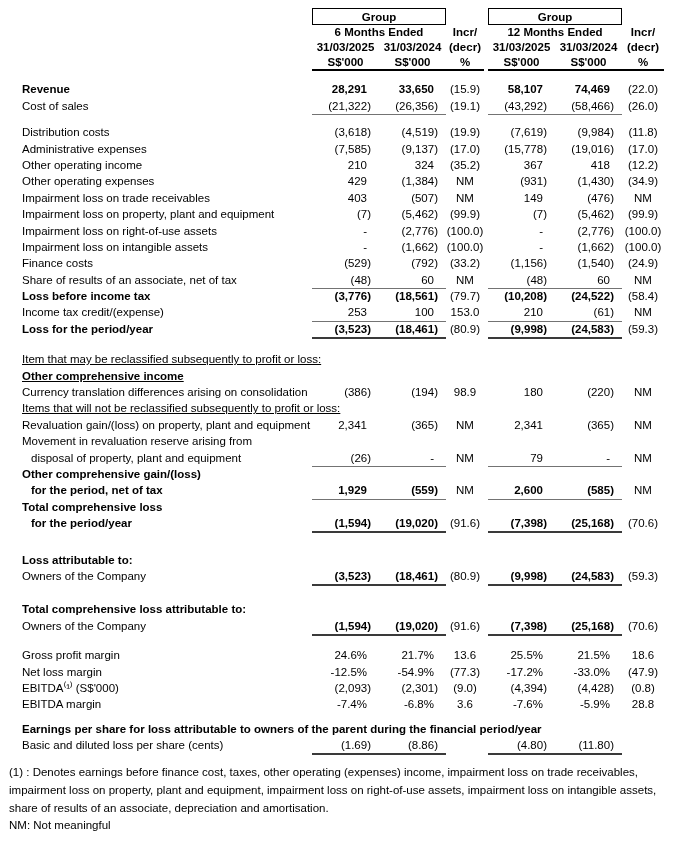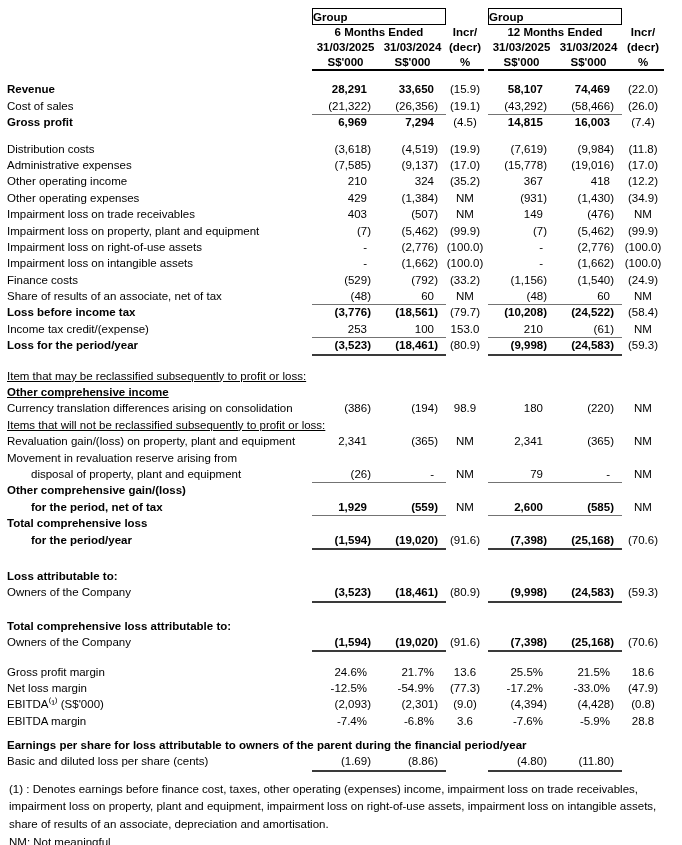--- a/index.html
+++ b/index.html
@@ -7,28 +7,28 @@
     position:relative; width:682px; height:845px; background:#ffffff;
     font-family:"Liberation Sans", sans-serif; font-size:11.5px; color:#000;
     box-sizing:border-box; padding-top:8px; overflow:hidden;
   }
   .hgrid, .row {
     display:grid;
     grid-template-columns:312px 67px 67px 38px 4px 67px 67px 42px;
   }
   .hgrid { align-items:end; }
   .hbox {
-    border:1.5px solid #000; font-weight:bold; 
+    border:1.5px solid #000; font-weight:bold; text-align:center;
     height:17px; line-height:16px; box-sizing:border-box;
   }
   .hrow { height:14.8px; line-height:14.8px; }
   .hc { text-align:center; font-weight:bold; white-space:nowrap; }
   .hline { border-top:2px solid #000; height:2px; }
   .row { height:16.4px; line-height:16.3px; }
-  .lab { padding-left:7px; white-space:nowrap; overflow:visible; }
+  .lab { padding-left:22px; white-space:nowrap; overflow:visible; }
   .lab.i { padding-left:31px; }
   .lab.b { font-weight:bold; }
   .lab.u { text-decoration:underline; }
   .num { text-align:right; padding-right:8px; white-space:nowrap; box-sizing:border-box; }
   .num.pos { padding-right:12px; }
   .num.vb { font-weight:bold; }
   .pct { text-align:center; white-space:nowrap; }
   .lt { border-bottom:1px solid #737373; }
   .lT { border-bottom:2.5px solid #3a3a3a; }
   .spacer { width:100%; }
@@ -88,30 +88,20 @@
       <div class="row">
         <div class="lab">Cost of sales</div>
         <div class="num lt">(21,322)</div>
         <div class="num lt">(26,356)</div>
         <div class="pct">(19.1)</div>
         <div></div>
         <div class="num lt">(43,292)</div>
         <div class="num lt">(58,466)</div>
         <div class="pct">(26.0)</div>
       </div>
-      <div class="row">
-        <div class="lab b">Gross profit</div>
-        <div class="num pos vb">6,969</div>
-        <div class="num pos vb">7,294</div>
-        <div class="pct">(4.5)</div>
-        <div></div>
-        <div class="num pos vb">14,815</div>
-        <div class="num pos vb">16,003</div>
-        <div class="pct">(7.4)</div>
-      </div>
       <div class="spacer" style="height: 10px;"></div>
       <div class="row">
         <div class="lab">Distribution costs</div>
         <div class="num">(3,618)</div>
         <div class="num">(4,519)</div>
         <div class="pct">(19.9)</div>
         <div></div>
         <div class="num">(7,619)</div>
         <div class="num">(9,984)</div>
         <div class="pct">(11.8)</div>

